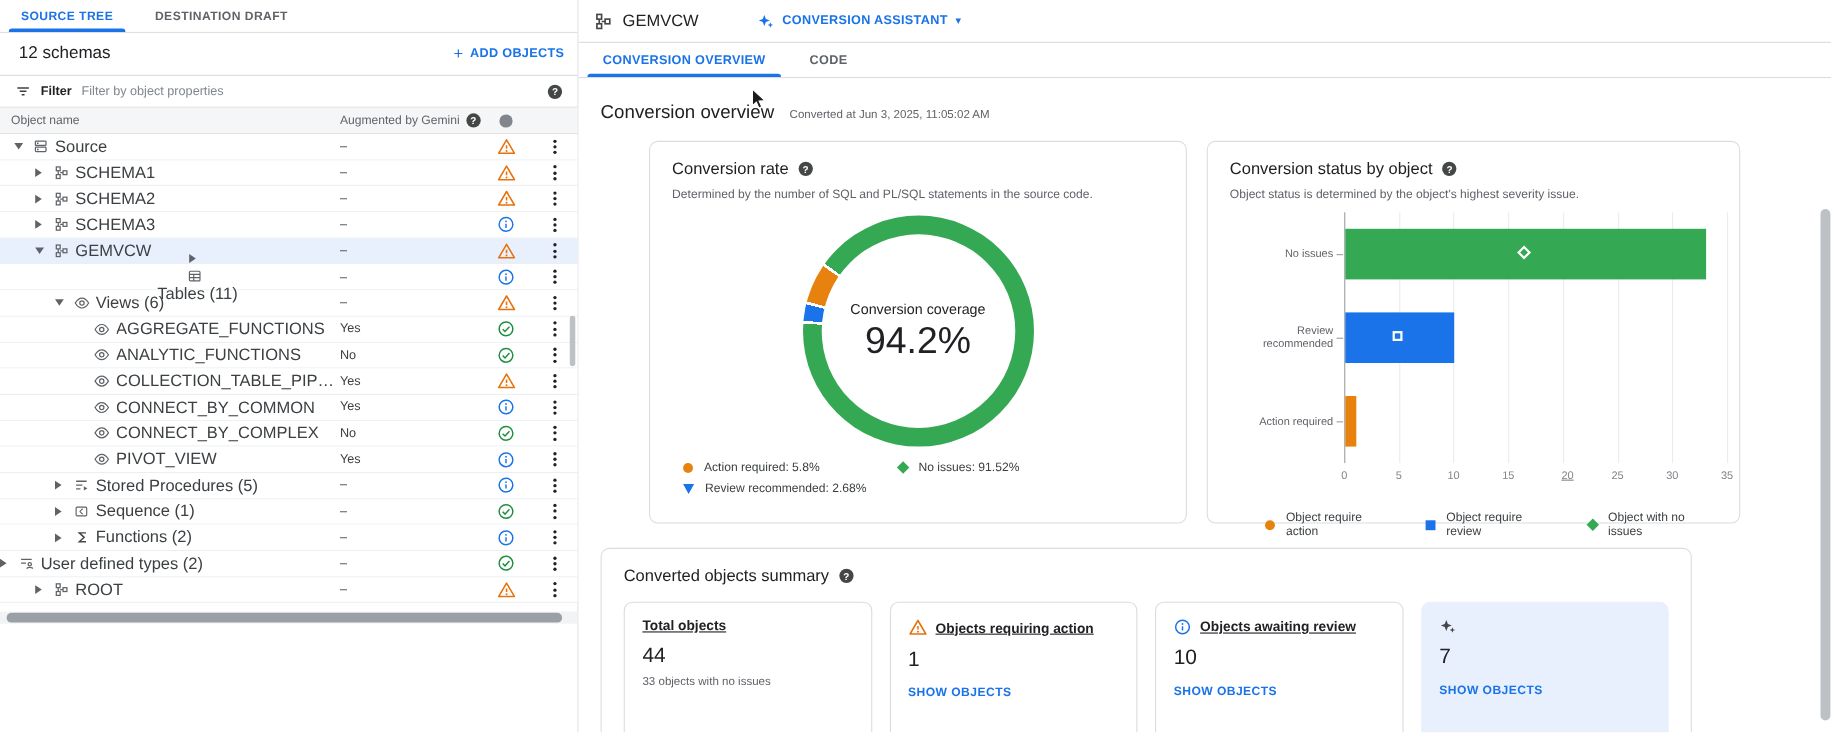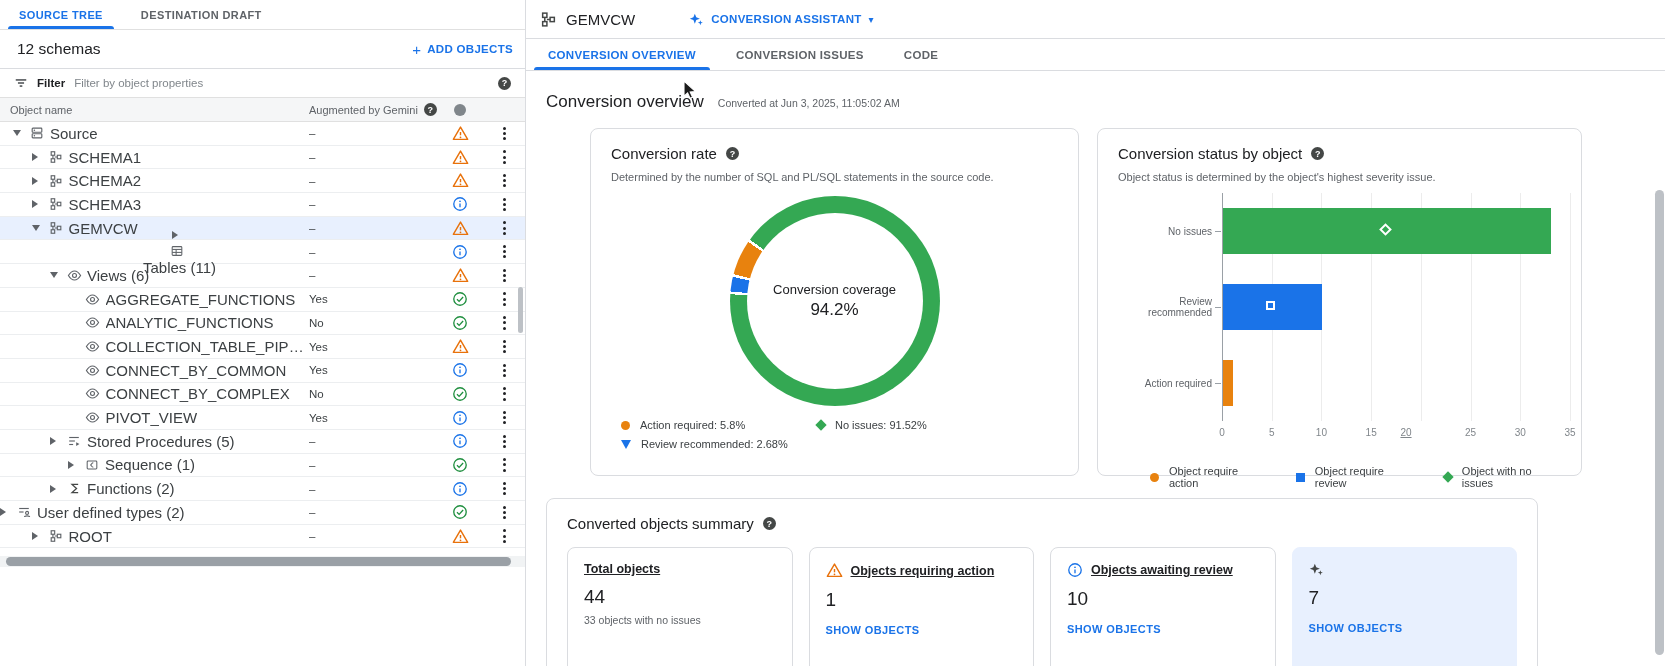--- a/index.html
+++ b/index.html
@@ -65,21 +65,21 @@
   .card-rate { width:489px; height:348px; }
   .card-status { width:485px; height:348px; }
   .card-title-row { display:flex; align-items:center; gap:9px; font-size:15px; font-weight:500; color:#202124; }
   .card-sub { margin-top:9px; font-size:11px; color:#5f6368; }
 
   
   .donut-wrap { display:flex; justify-content:center; margin-top:13px; }
   .donut { position:relative; width:210px; height:210px; border-radius:50%; }
   .donut-hole { position:absolute; left:17px; top:17px; width:176px; height:176px; border-radius:50%; background:#fff; display:flex; flex-direction:column; align-items:center; justify-content:center; }
   .donut-label { font-size:13px; color:#202124; }
-  .donut-value { font-size:17px; color:#202124; margin-top:3px; }
+  .donut-value { font-size:34px; color:#202124; margin-top:3px; }
   .legend-grid { display:grid; grid-template-columns:196px 1fr; row-gap:7px; margin-top:13px; padding-left:10px; }
   .legend-item { display:flex; align-items:center; gap:10px; font-size:11px; color:#3c4043; }
 
   
   .barchart { position:relative; margin-top:10px; height:266px; }
   .bc-gl { position:absolute; top:0; width:1px; background:#ececec; }
   .bc-gl.axis { background:#9aa0a6; }
   .bc-label { position:absolute; display:flex; align-items:center; justify-content:flex-end; font-size:10px; color:#5f6368; text-align:right; }
   .bc-tick { position:absolute; height:1px; background:#9aa0a6; }
   .bc-bar { position:absolute; }
@@ -524,21 +524,21 @@
               <line x1="9" y1="8.3" x2="9" y2="12.6" stroke="#1a73e8" stroke-width="1.5"></line>
             </svg>
           </div>
           <div class="cell-kebab">
             <i></i>
             <i></i>
             <i></i>
           </div>
         </div>
         <div class="tree-row">
-          <div class="cell-name" style="padding-left: 68px;">
+          <div class="cell-name" style="padding-left: 50px;">
             <span class="tree-arrow">
               <i class="tri-right"></i>
             </span>
             <span class="tree-icon">
               <svg width="14" height="14" viewBox="0 0 16 16" fill="none" stroke="#5f6368" stroke-width="1.2">
                 <rect x="2.5" y="3.5" width="11" height="9" rx="1"></rect>
                 <path d="M9.5 5.5 C7.3 5.5 7.6 8 6 8 C7.6 8 7.3 10.5 9.5 10.5"></path>
               </svg>
             </span>
             <span class="name-label">Sequence (1)</span>
@@ -663,21 +663,20 @@
               <path d="M7 2 L8.7 6.3 L13 8 L8.7 9.7 L7 14 L5.3 9.7 L1 8 L5.3 6.3 Z"></path>
               <path d="M13.6 9.8 L14.4 12 L16.6 12.8 L14.4 13.6 L13.6 15.8 L12.8 13.6 L10.6 12.8 L12.8 12 Z"></path>
             </svg>
         </span>
         <span>CONVERSION ASSISTANT</span>
         <span class="caret">▾</span>
       </button>
     </div>
     <div class="rp-tabs">
       <div class="rp-tab active">CONVERSION OVERVIEW</div>
-      <div class="rp-tab">CONVERSION ISSUES</div>
       <div class="rp-tab">CODE</div>
     </div>
 
     <div class="rp-content">
       <div class="overview-head">
         <h2>Conversion overview</h2>
         <span class="converted-at">Converted at Jun 3, 2025, 11:05:02 AM</span>
       </div>
 
       <div class="cards-row">
@@ -720,21 +719,21 @@
           <div id="barchart" class="barchart">
               <div class="bc-gl axis" style="left: 104px; height: 228px;"></div>
               <span class="bc-xlabel" style="left: 104px; top: 234px;">0</span>
               <div class="bc-gl" style="left: 153.714px; height: 228px;"></div>
               <span class="bc-xlabel" style="left: 153.714px; top: 234px;">5</span>
               <div class="bc-gl" style="left: 203.429px; height: 228px;"></div>
               <span class="bc-xlabel" style="left: 203.429px; top: 234px;">10</span>
               <div class="bc-gl" style="left: 253.143px; height: 228px;"></div>
               <span class="bc-xlabel" style="left: 253.143px; top: 234px;">15</span>
               <div class="bc-gl" style="left: 302.857px; height: 228px;"></div>
-              <span class="bc-xlabel" style="left: 288px; top: 234px; text-decoration: underline;">20</span>
+              <span class="bc-xlabel" style="left: 307px; top: 234px; text-decoration: underline;">20</span>
               <div class="bc-gl" style="left: 352.571px; height: 228px;"></div>
               <span class="bc-xlabel" style="left: 352.571px; top: 234px;">25</span>
               <div class="bc-gl" style="left: 402.286px; height: 228px;"></div>
               <span class="bc-xlabel" style="left: 402.286px; top: 234px;">30</span>
               <div class="bc-gl" style="left: 452px; height: 228px;"></div>
               <span class="bc-xlabel" style="left: 452px; top: 234px;">35</span>
               <div class="bc-label" style="left: 0px; top: 0px; width: 94px; height: 76px;">No issues</div>
               <div class="bc-tick" style="left: 97px; top: 38px; width: 6px;"></div>
               <div class="bc-bar" style="left: 105px; top: 15px; width: 328.114px; height: 46px; background: rgb(52, 168, 83);"></div>
               <div class="bc-marker" style="width: 9px; height: 9px; left: 262.557px; top: 31.5px; transform: rotate(45deg);"></div>

